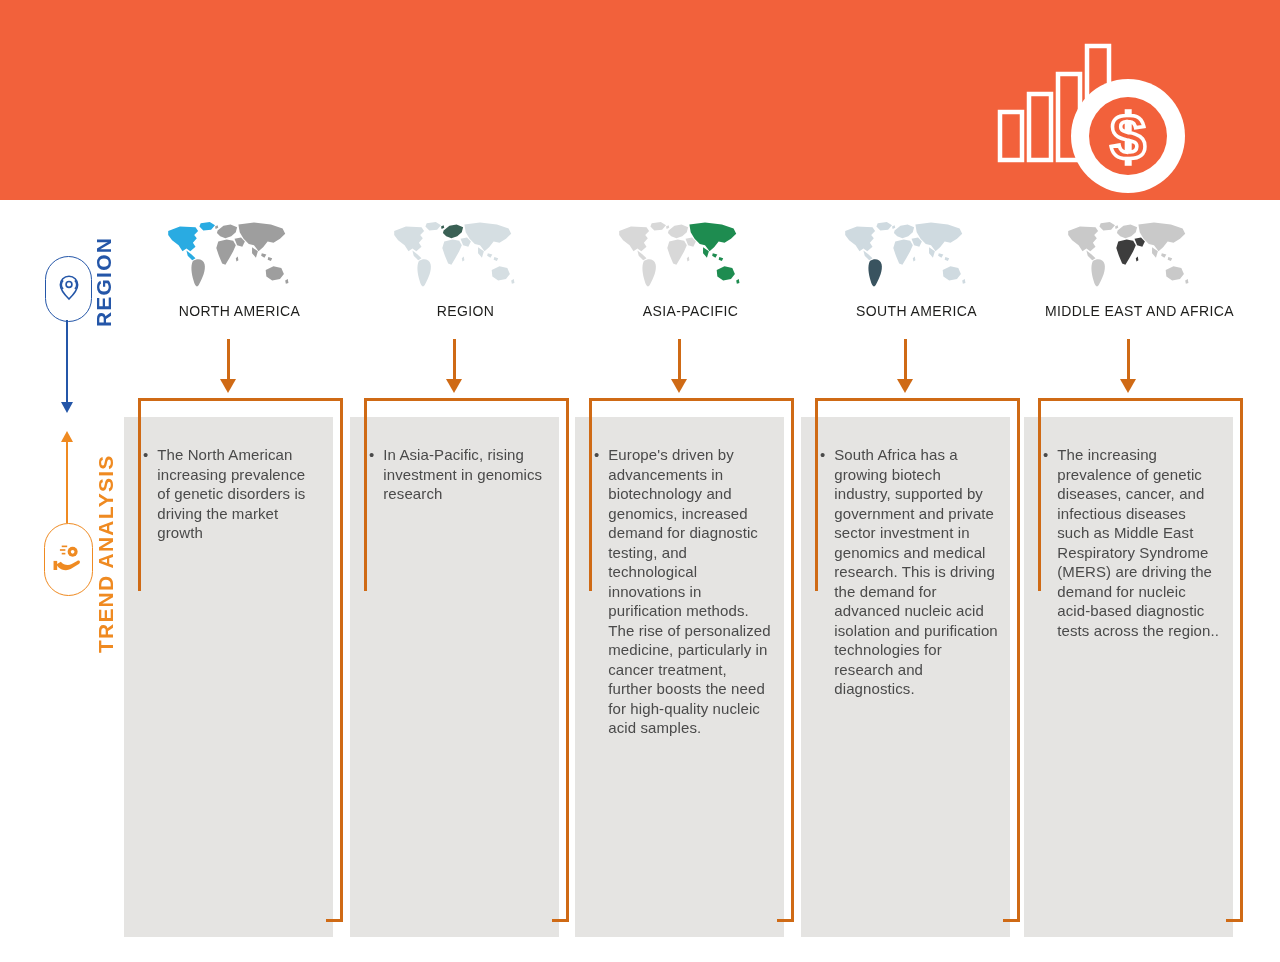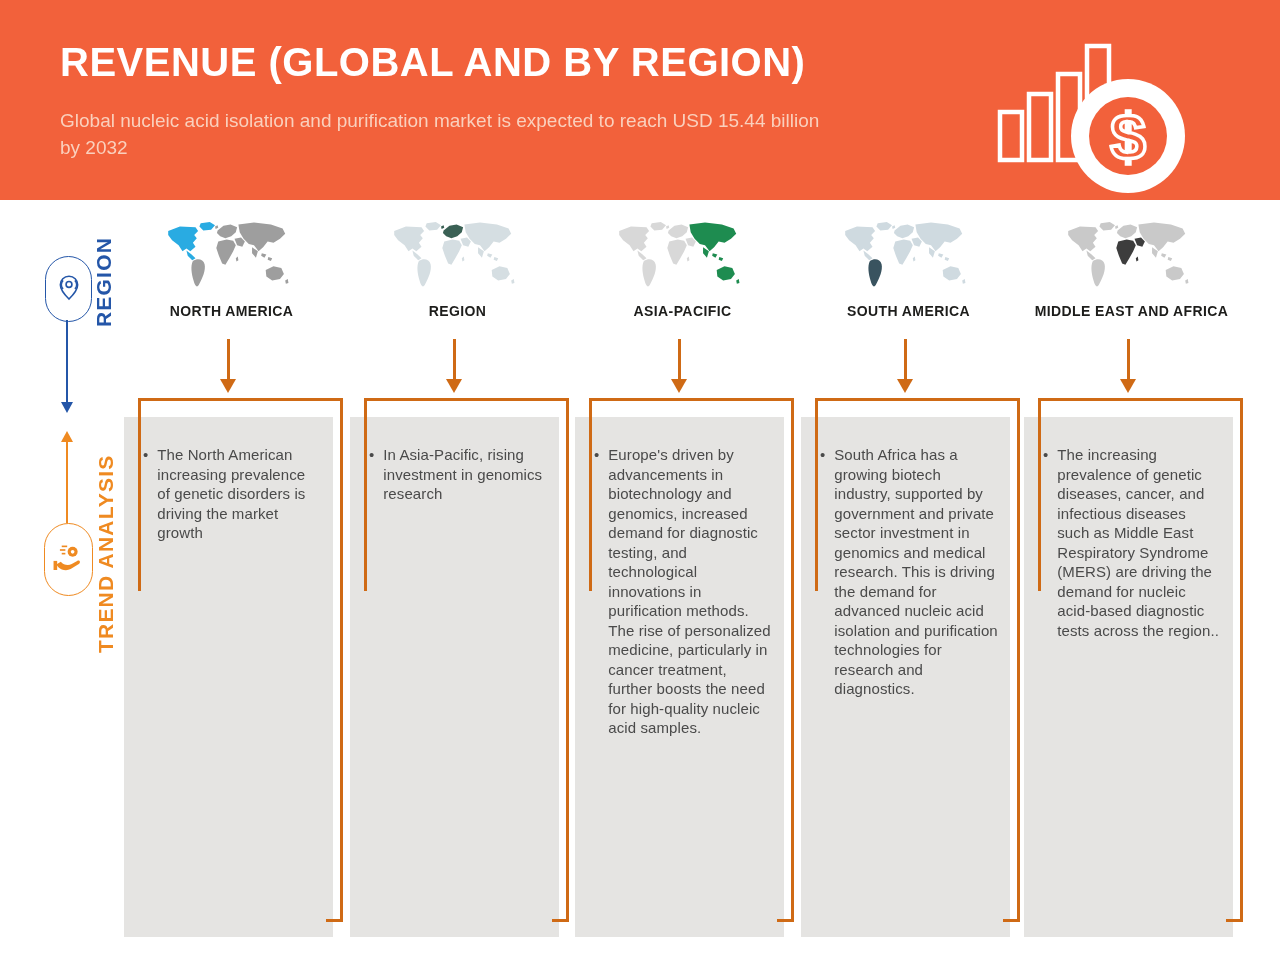--- a/index.html
+++ b/index.html
@@ -38,22 +38,22 @@
   
   .column{position:absolute;top:215px;width:222px;height:747px;}
   .column[data-col="0"]{left:124px;}
   .column[data-col="1"]{left:350px;}
   .column[data-col="2"]{left:575px;}
   .column[data-col="3"]{left:801px;}
   .column[data-col="4"]{left:1024px;}
 
   .map-slot{position:absolute;left:104px;top:4px;transform:translateX(-50%);width:130px;height:78px;}
   .map-slot svg{width:100%;height:100%;}
-  .region-label{position:absolute;left:3px;top:88px;width:209px;text-align:center;color:var(--lbl);
-                font-size:14px;letter-spacing:.4px;font-weight:700;}
+  .region-label{position:absolute;left:11px;top:88px;width:209px;text-align:center;color:var(--lbl);
+                font-size:14px;letter-spacing:.4px;font-weight:400;}
   .down-arrow{position:absolute;left:104px;top:124px;transform:translateX(-50%);
               display:flex;flex-direction:column;align-items:center;}
   .down-arrow .stem{width:3px;height:40px;background:var(--ac);}
   .down-arrow .head{width:0;height:0;border-left:8px solid transparent;border-right:8px solid transparent;
                     border-top:14px solid var(--ac);}
 
   .graybox{position:absolute;left:0;top:202px;width:209px;height:520px;background:var(--box);
            box-sizing:border-box;padding:28px 12px 0 19px;display:flex;gap:9px;z-index:1;}
   .bullet{font-size:15px;line-height:1.3;color:var(--txt);}
   .trend-text{margin:0;font-size:15px;line-height:1.3;color:var(--txt);letter-spacing:.1px;}
@@ -62,22 +62,20 @@
          border-top:3px solid var(--ac);border-right:3px solid var(--ac);z-index:2;pointer-events:none;}
   .frame::before{content:"";position:absolute;left:0;top:0;width:3px;height:190px;background:var(--ac);}
   .frame::after{content:"";position:absolute;right:-3px;bottom:0;width:17px;height:3px;background:var(--ac);}
 </style>
 </head>
 <body>
 
 <div id="page" style="--hdr: #F2613B; --ac: #CF6A15; --rail-o: #EF8A21; --rail-b: #2456A8; --box: #E5E4E2; --txt: #4A4A4A; --lbl: #1D1D1B;">
 
   <div class="header">
-    <div class="title">REVENUE (GLOBAL AND BY REGION)</div>
-    <div class="subtitle" style="color: rgb(250, 208, 189);">Global nucleic acid isolation and purification market is expected to reach USD 15.44 billion by 2032</div>
     <svg class="money-art" viewBox="0 0 200 178" xmlns="http://www.w3.org/2000/svg">
       <g fill="none" stroke="#ffffff" stroke-width="4.5">
         <rect x="4" y="92" width="22" height="48"></rect>
         <rect x="33" y="74" width="22" height="66"></rect>
         <rect x="62" y="54" width="22" height="86"></rect>
         <rect x="91" y="26" width="22" height="114"></rect>
       </g>
       <g>
         <circle cx="132" cy="116" r="57" fill="#ffffff"></circle>
         <circle cx="132" cy="116" r="39" fill="#F2613B"></circle>

